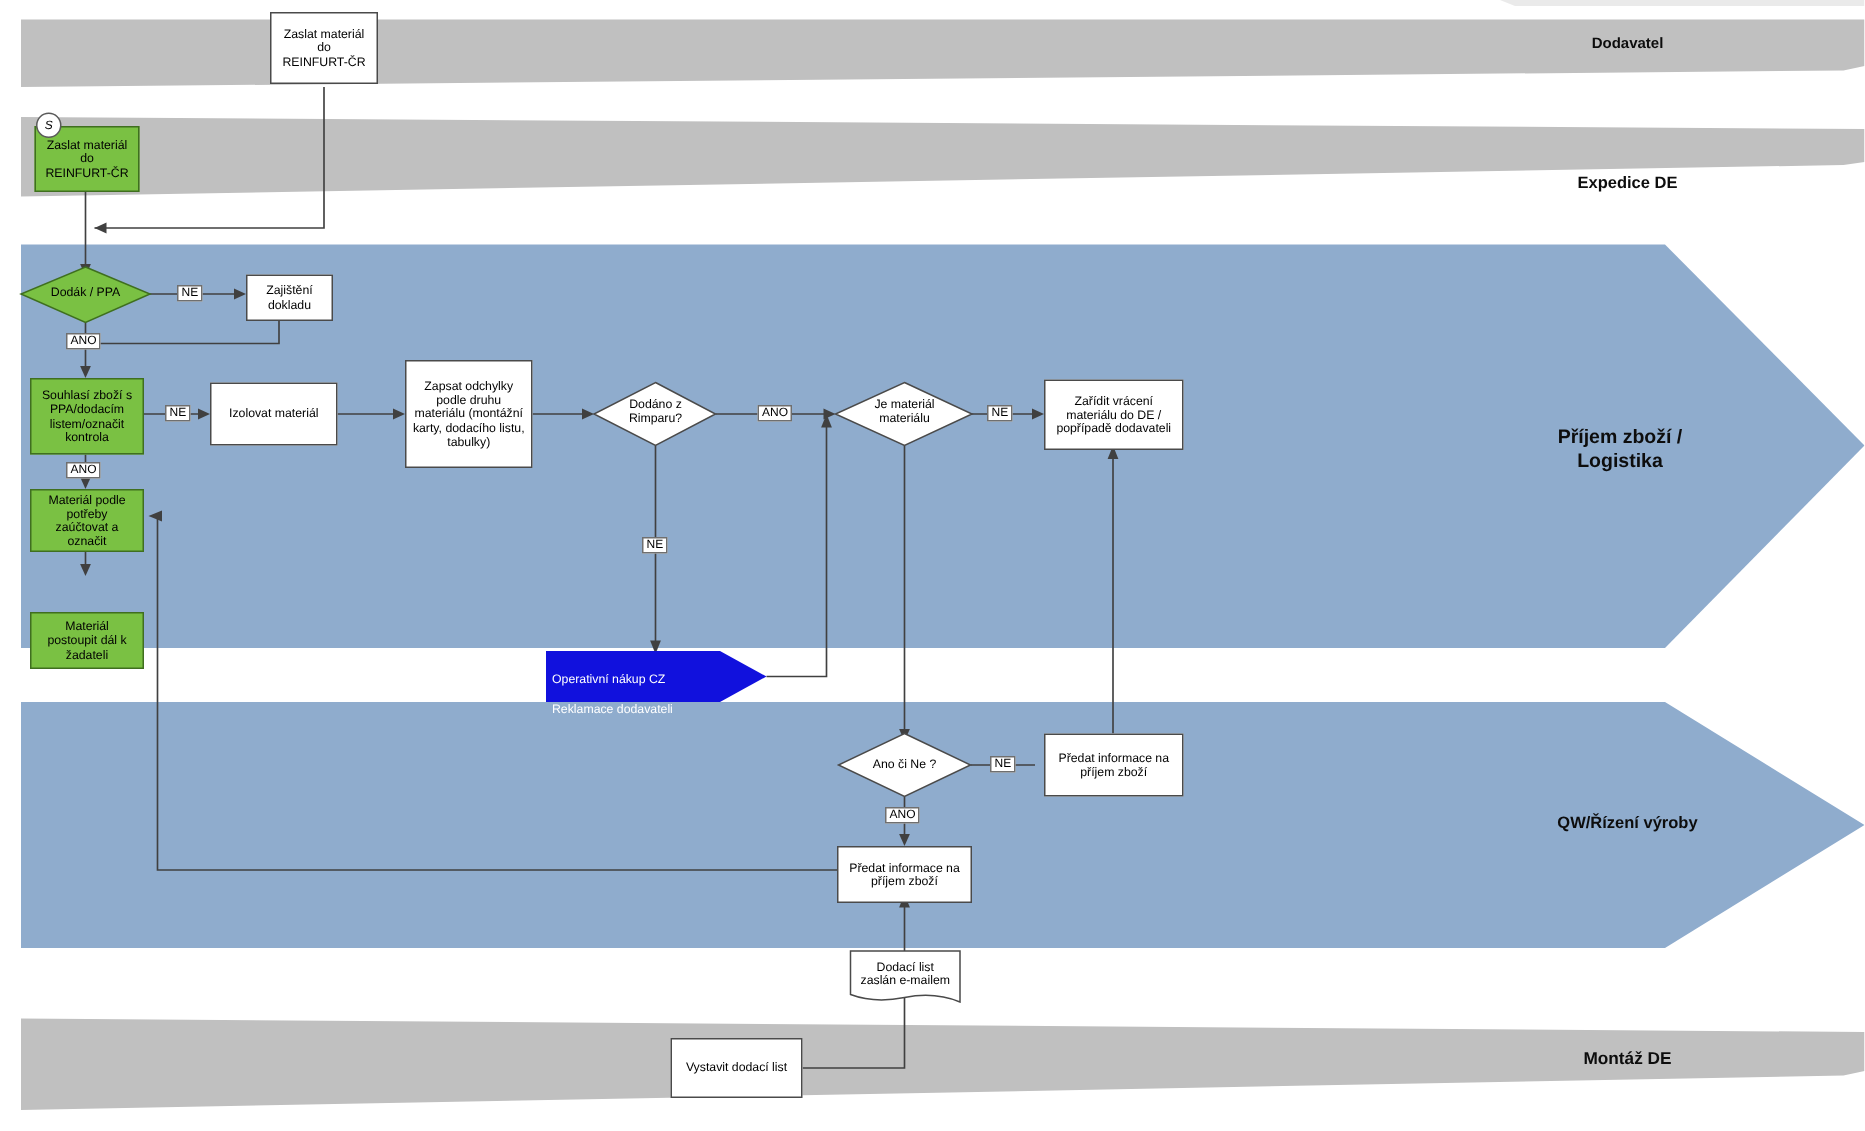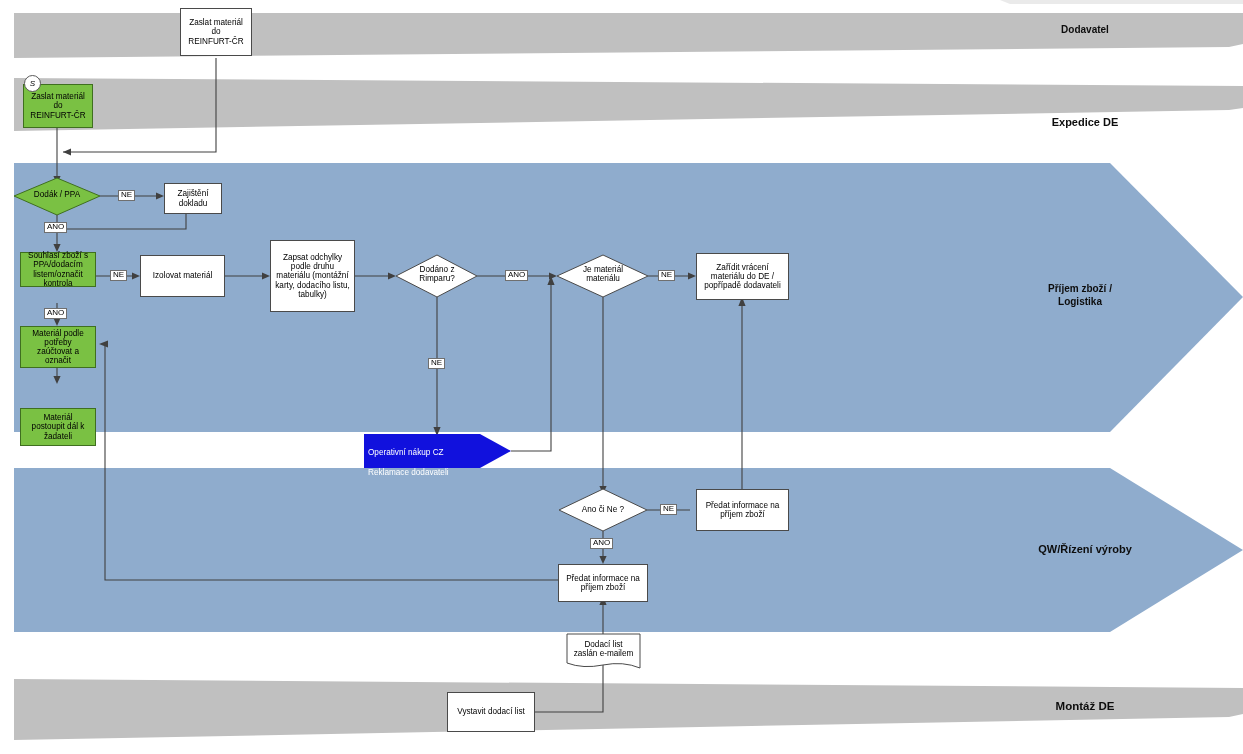--- a/index.html
+++ b/index.html
@@ -143,21 +143,21 @@
 
     <polygon points="364,434 480,434 511,451 480,468 364,468" fill="#1111dd"></polygon>
 
     <path d="M567,634 L640,634 L640,668 Q623,661 603,665 Q583,669 567,663 Z" fill="#ffffff" stroke="#4a4a4a" stroke-width="1"></path>
   </svg>
 
   <div class="lane-label" style="left:1010px;top:24px;width:150px;font-size:10px;">Dodavatel</div>
 
   <div class="lane-label" style="left:1010px;top:93px;width:150px;font-size:11px;margin-top:23px;">Expedice DE</div>
 
-  <div class="lane-label" style="left:1000px;top:283px;width:160px;font-size:10px;">
+  <div class="lane-label" style="left:1000px;top:283px;width:160px;font-size:13px;">
     <div>Příjem zboží /</div>
     <div>Logistika</div>
   </div>
 
   <div class="lane-label" style="left:1000px;top:543px;width:170px;font-size:11px;">QW/Řízení výroby</div>
 
   <div class="lane-label" style="left:1010px;top:699px;width:150px;font-size:11.5px;">Montáž DE</div>
 
   <div class="node proc" style="left:180px;top:8px;width:72px;height:48px;">
     <span>
@@ -180,21 +180,21 @@
     <span>Dodák / PPA</span>
   </div>
 
   <div class="node proc" style="left:164px;top:183px;width:58px;height:31px;">
     <span>
       <i style="font-style:normal">Zajištění</i><br>
       <i style="font-style:normal">dokladu</i>
     </span>
   </div>
 
-  <div class="node proc-green" style="left:20px;top:252px;width:76px;height:35px;justify-content:center;">
+  <div class="node proc-green" style="left:20px;top:252px;width:76px;height:51px;justify-content:center;">
     <span>
       <i style="font-style:normal">Souhlasí zboží s</i><br>
       <i style="font-style:normal">PPA/dodacím</i><br>
       <i style="font-style:normal">listem/označit</i><br>
       <i style="font-style:normal">kontrola</i>
     </span>
   </div>
 
   <div class="node proc-green" style="left:20px;top:326px;width:76px;height:42px;">
     <span>

